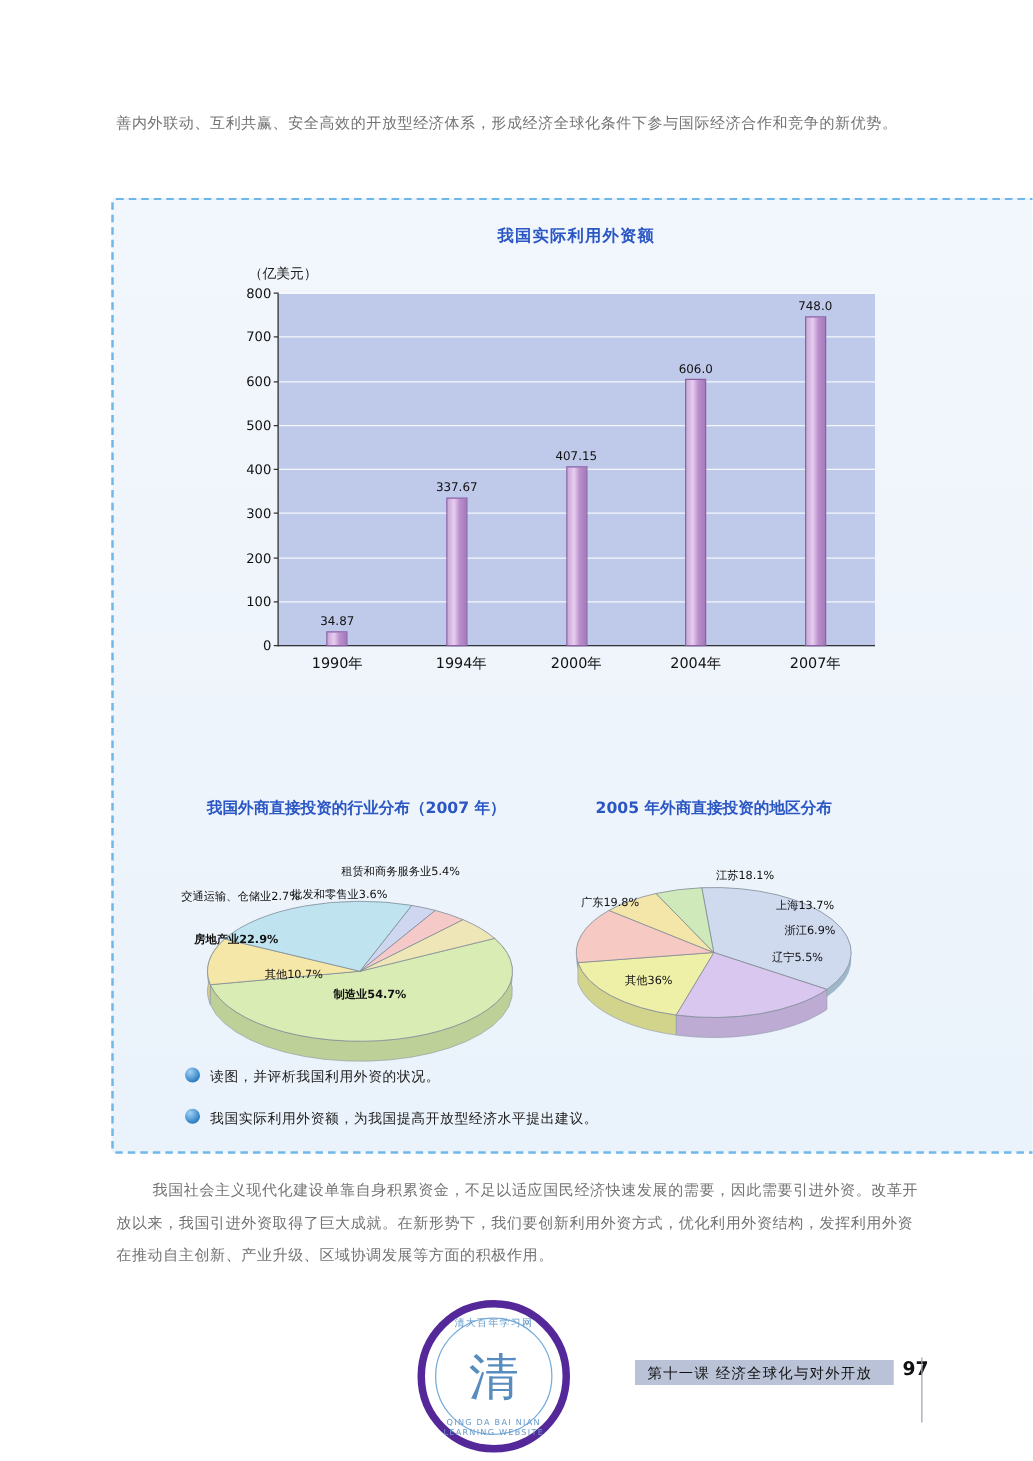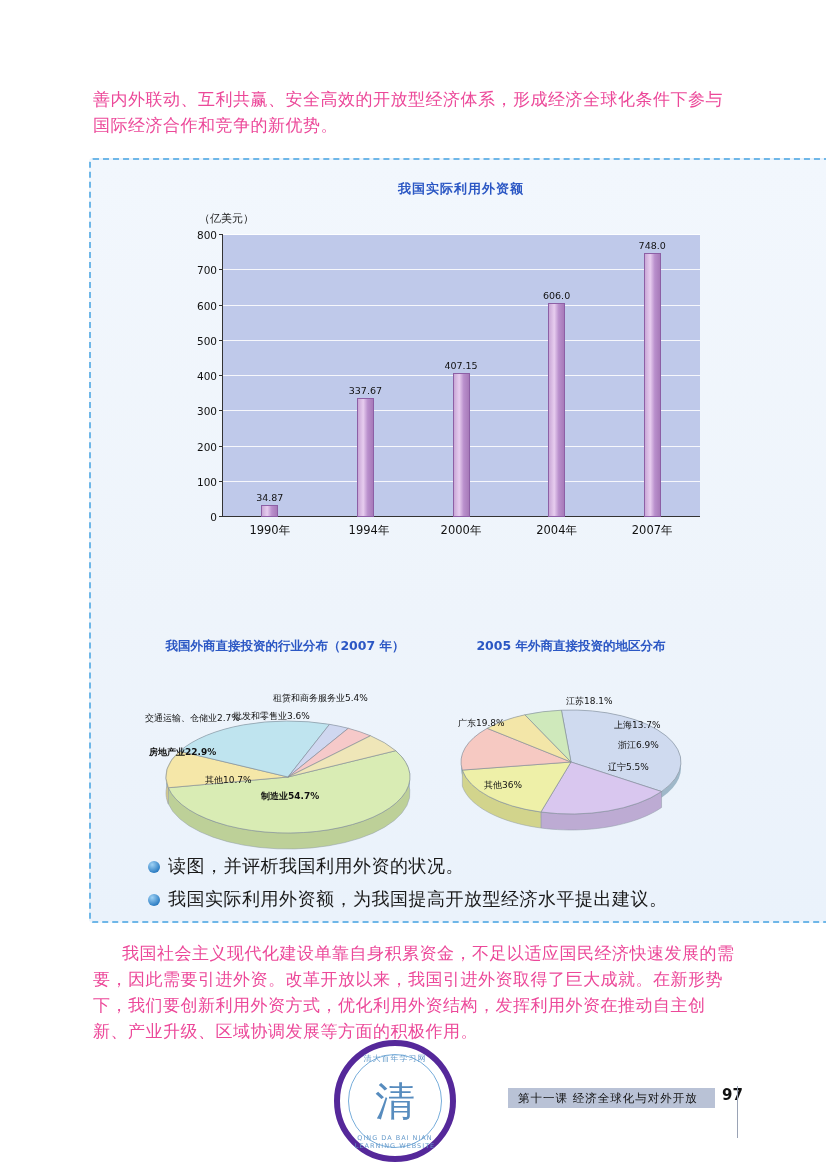--- a/index.html
+++ b/index.html
@@ -8,24 +8,25 @@
     background:#ffffff;
     font-family:"DejaVu Sans","Liberation Sans",sans-serif;
     color:#111;
     position:relative;
     overflow:hidden;
   }
   .page{position:absolute;inset:0;}
 
   .para{
     position:absolute;
-    font-size:17px;
+    font-size:12px;
     line-height:26px;
-    color:#ec4899;
+    color:#737373;
     letter-spacing:0.5px;
+    font-family:Liberation Mono, monospace;
   }
   .para p{margin:0;}
 
   
   .frame{
     position:absolute;
     left:89px;top:158px;width:744px;height:765px;
     border:2px dashed #6fb7e8;
     border-radius:4px;
     background:linear-gradient(180deg,#f2f7fd 0%,#eef4fb 60%,#eaf2fb 100%);
@@ -83,27 +84,27 @@
   
   .pie-title{
     position:absolute;
     font-size:12.5px;color:#2b57c4;font-weight:bold;
     white-space:nowrap;
   }
   .pieWrap{position:absolute;}
   .pieLabel{
     position:absolute;
     font-size:9px;color:#111;white-space:nowrap;line-height:11px;
-    text-align:left;
+    text-align:center;
   }
 
   
   .task{
     position:absolute;
-    font-size:18px;color:#1a1a1a;
+    font-size:11px;color:#1a1a1a;
     letter-spacing:.5px;
   }
   .bullet{
     display:inline-block;width:12px;height:12px;border-radius:50%;
     background:radial-gradient(circle at 35% 30%,#9fd2f5,#2f7fc4 70%,#1d5c9a);
     margin-right:8px;vertical-align:-1px;
   }
 
   
   .footbar{

